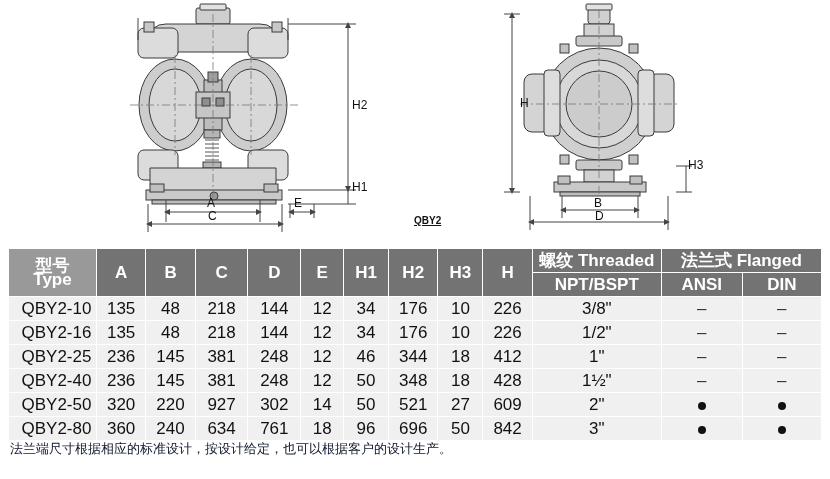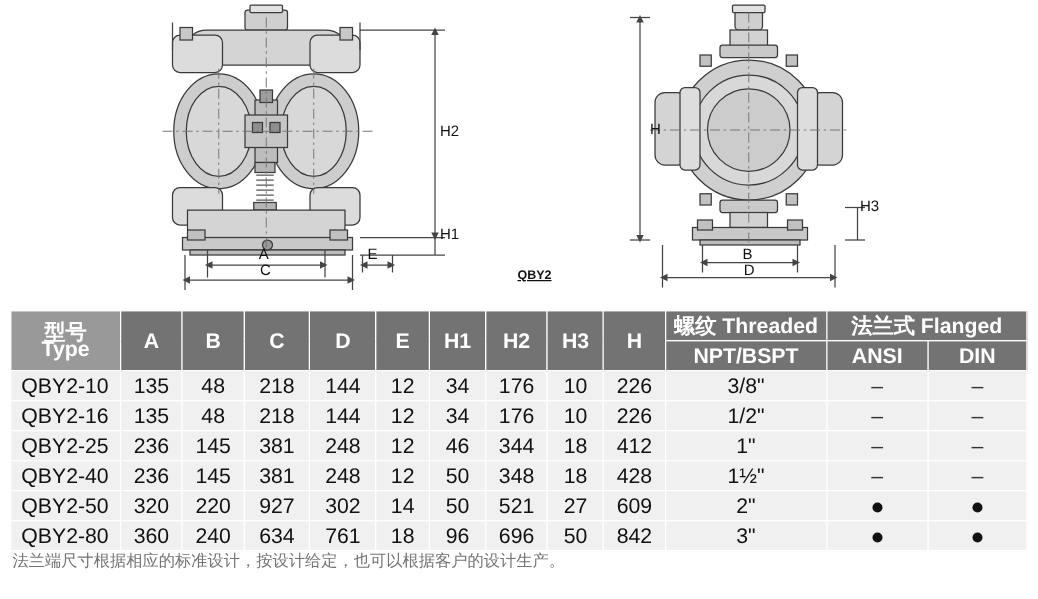--- a/index.html
+++ b/index.html
@@ -54,36 +54,36 @@
   thead th.head-left{
     background:#999999;
   }
   tbody td{
     background:#f0f0f0;
     color:#111;
     border:1px solid #ffffff;
     font-weight:normal;
   }
   tbody td.model{
-    text-align:left;
+    text-align:center;
     padding-left:8px;
     background:#f0f0f0;
   }
   .dash{color:#333;}
   .dot{
     display:inline-block;
     width:8px;height:8px;border-radius:50%;
     background:#111;
     vertical-align:middle;
   }
   .note{
     position:absolute;
     top:440px;left:10px;
     font-size:13px;
-    color:#737373;
+    color:#0f172a;
   }
   .two-line{
     line-height:14px;
   }
 </style>
 </head>
 <body>
 
 <div class="drawing-area">
 

